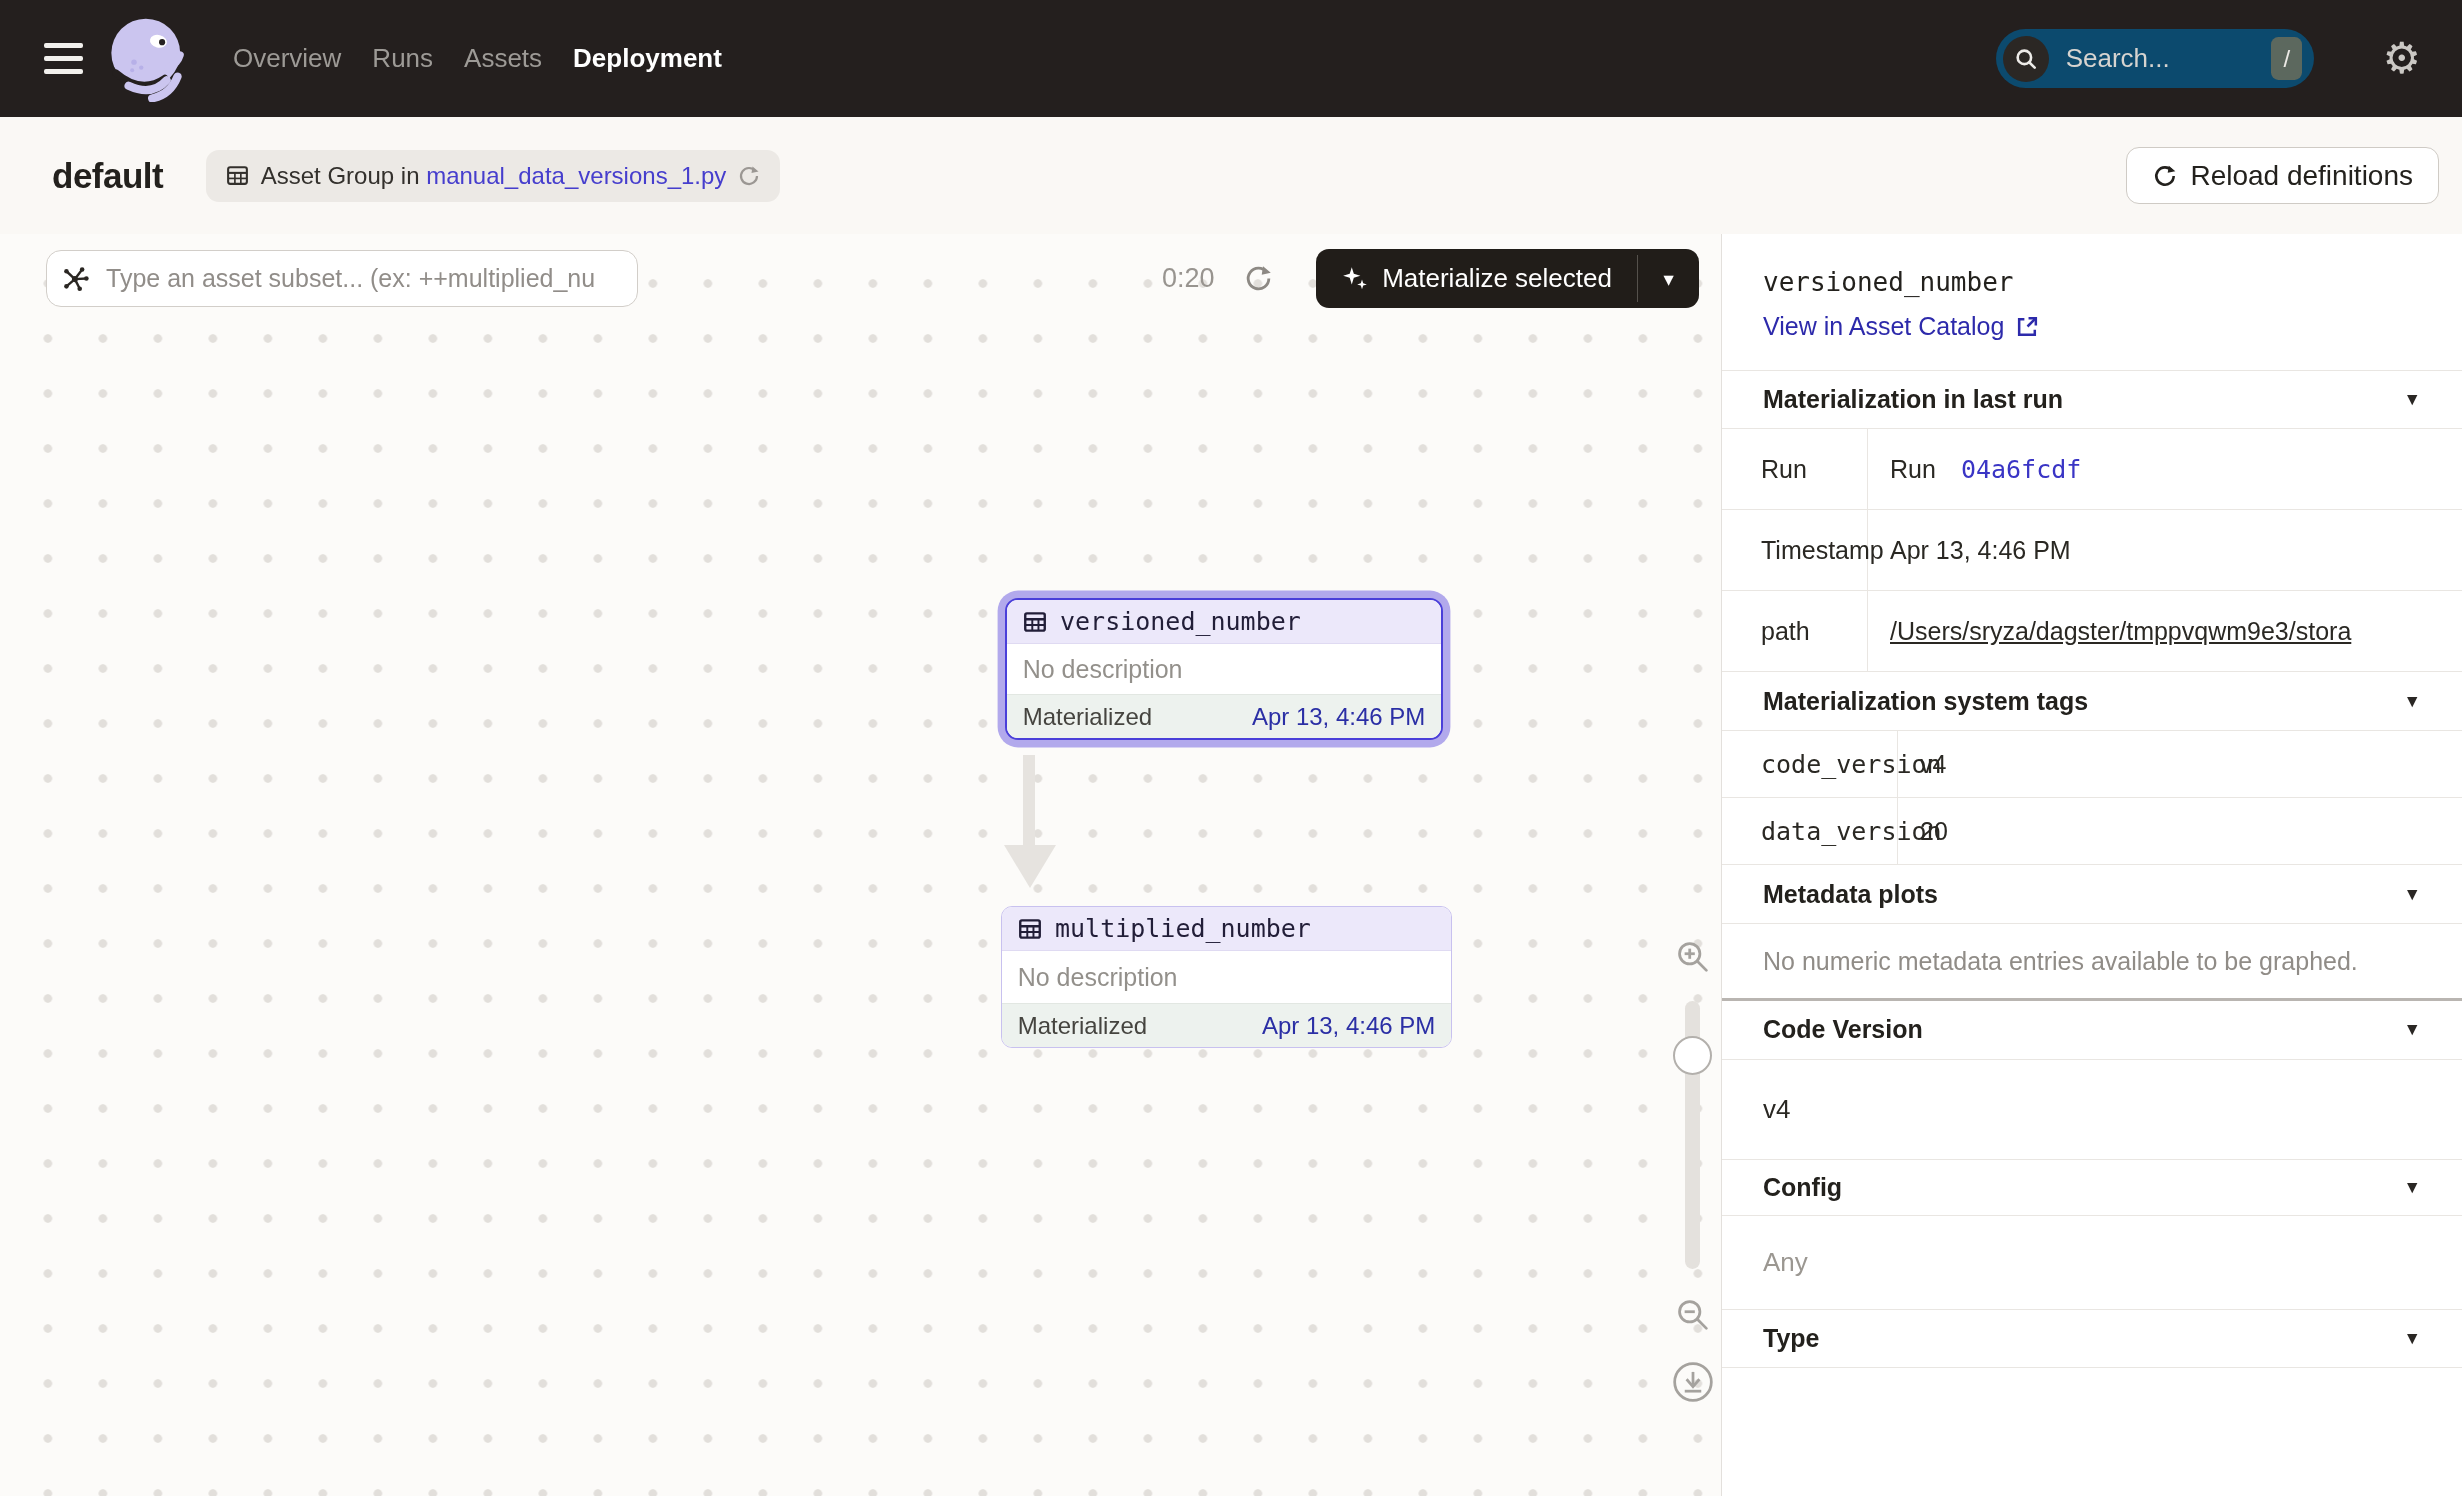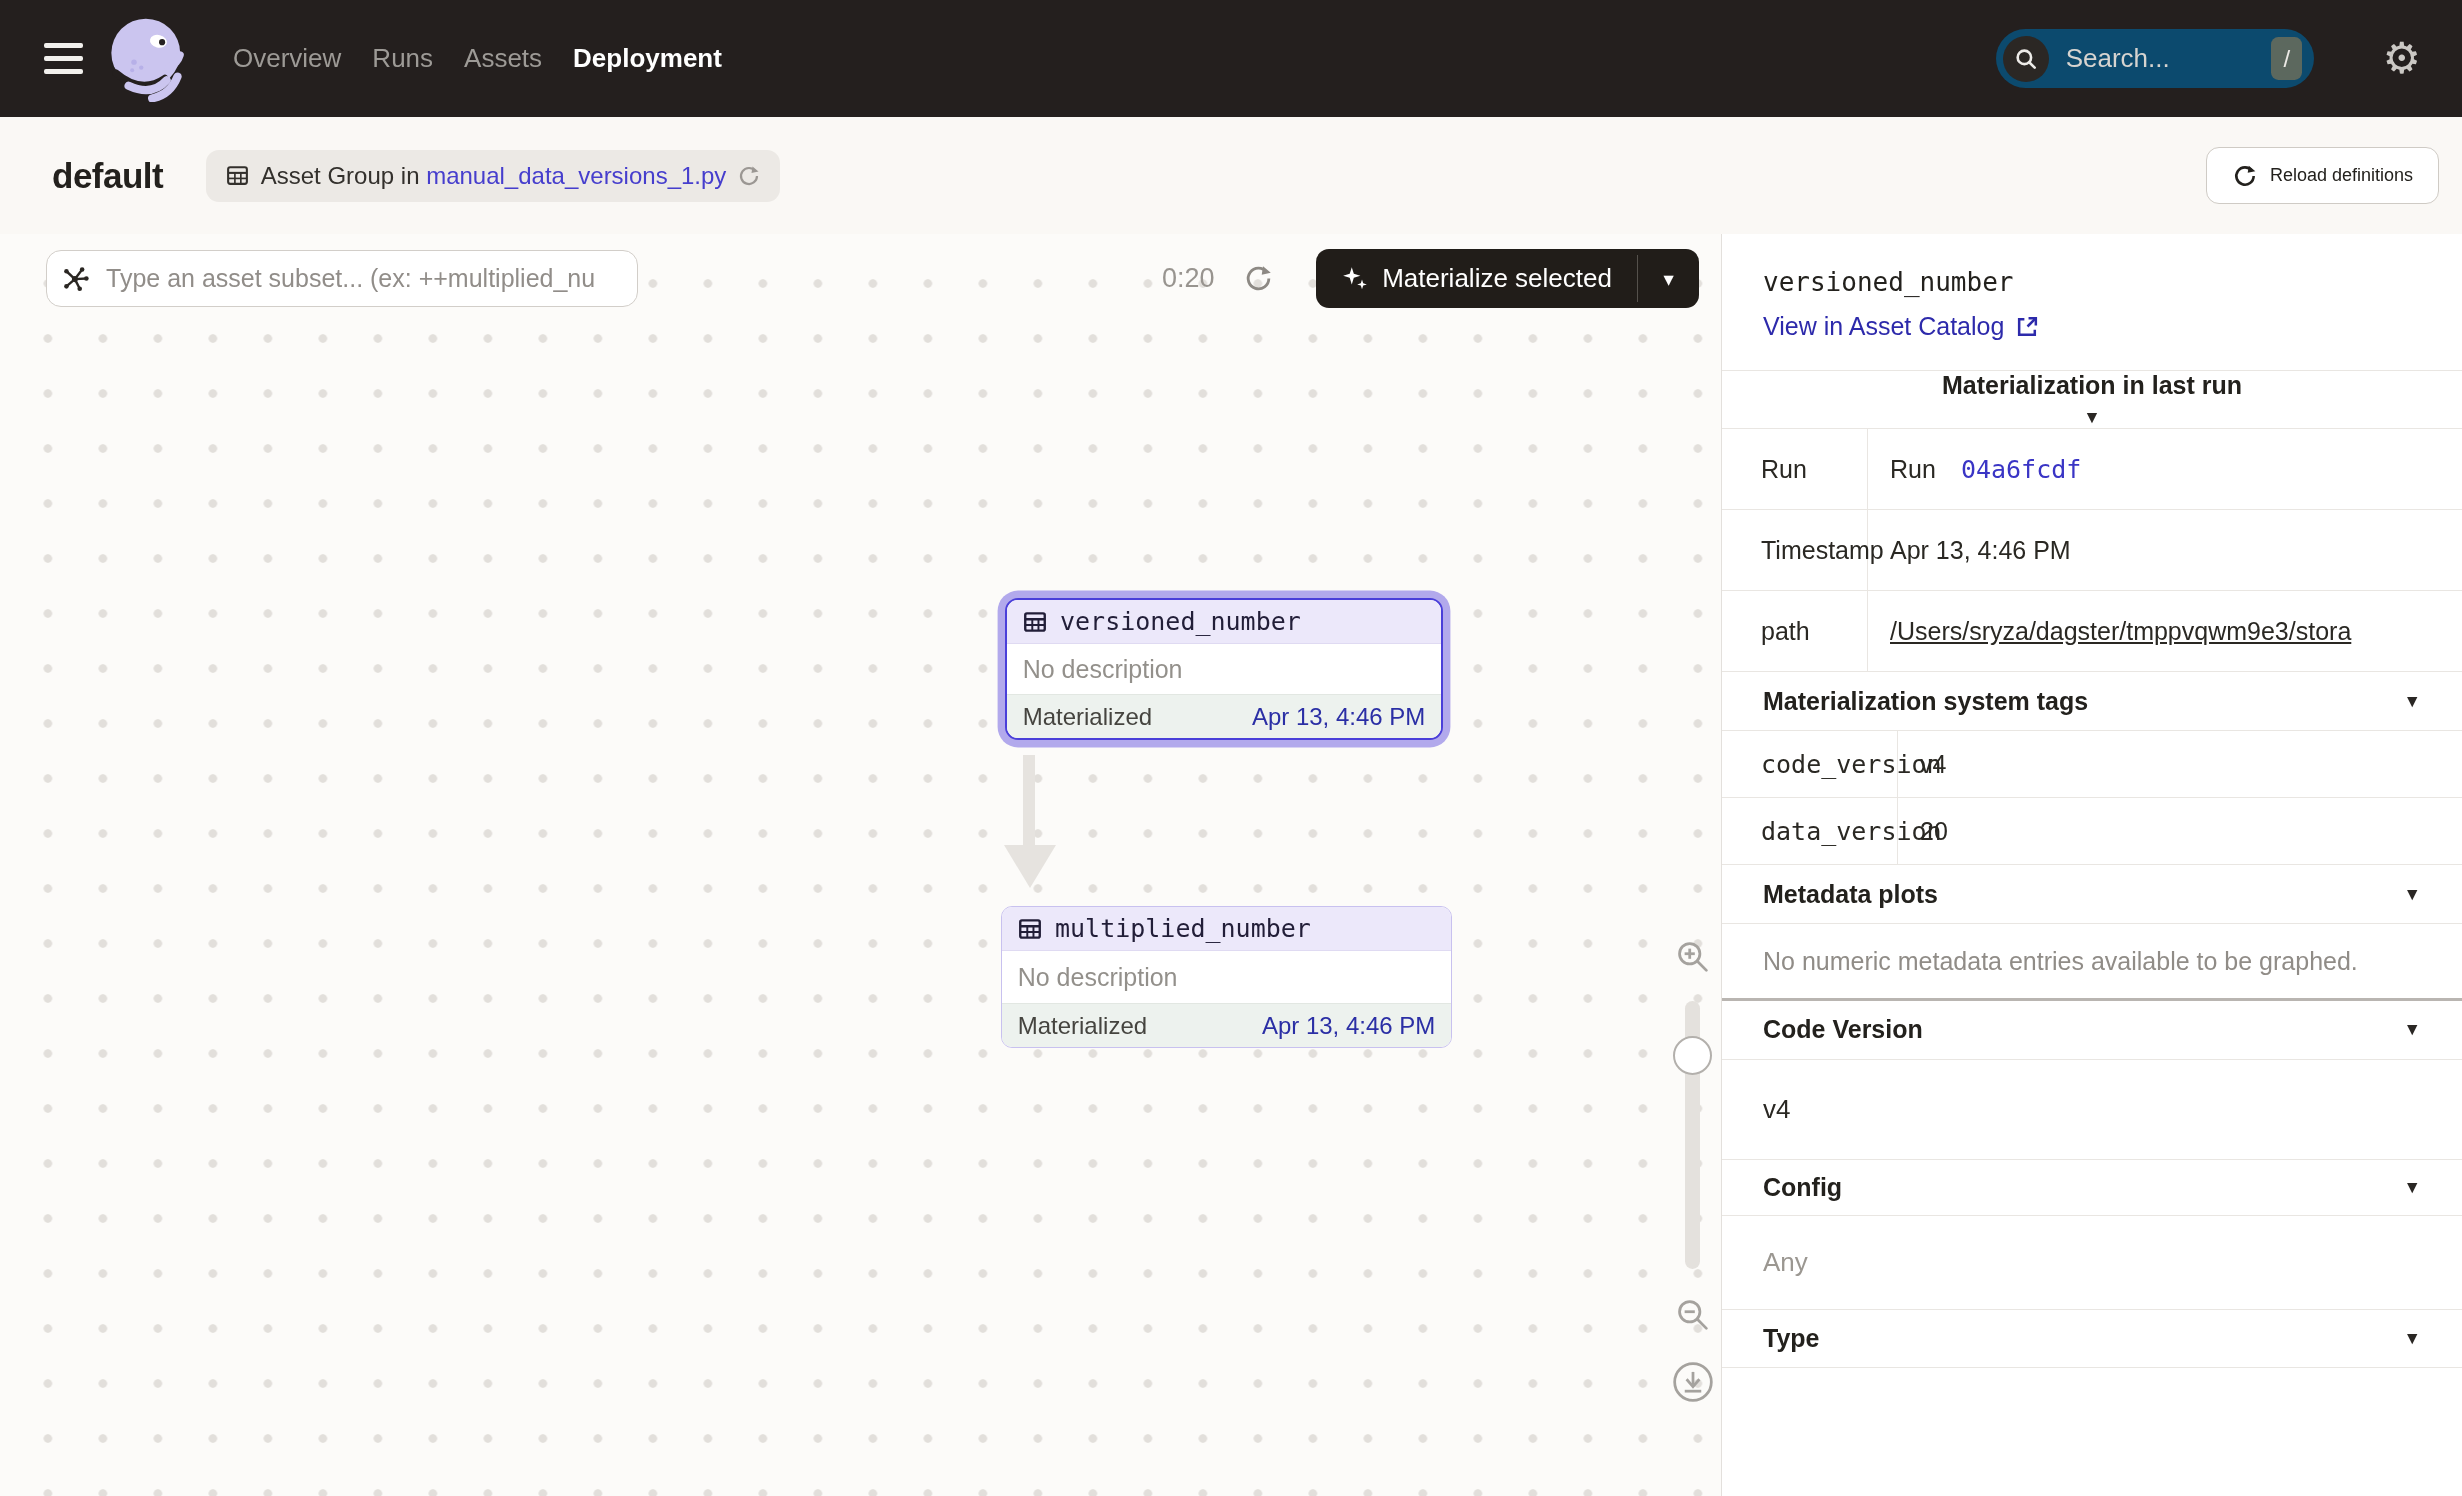--- a/index.html
+++ b/index.html
@@ -21,21 +21,21 @@
   .s-ph { font-size:26px; color:#D7D4D0; margin-left:16.7px; flex:1; }
   .s-slash { width:31px; height:43px; border-radius:7.4px; background:#5C685E; color:#ECEAE6; font-size:24px; display:flex; align-items:center; justify-content:center; margin-right:12px; flex:none; }
   .gear { margin-left:68px; font-size:43px; color:#CBC8C4; line-height:1; cursor:pointer; }
 
   
   .pagehead { height:117px; background:#FAF8F5; display:flex; align-items:center; padding:0 23px 0 52px; flex:none; }
   .pagehead h1 { font-size:35px; font-weight:700; color:#23211D; letter-spacing:-0.5px; }
   .grouptag { margin-left:43px; height:52px; background:#ECE9E5; border-radius:13px; display:flex; align-items:center; padding:0 18.5px; gap:11px; font-size:24px; color:#33302C; }
   .grouptag a { color:#463ECD; text-decoration:none; cursor:pointer; }
   .tag-refresh { color:#9B9793; display:flex; cursor:pointer; }
-  .reload-btn { display:flex; align-items:center; gap:12px; height:57px; padding:0 25px; background:#FFFFFF; border:1.9px solid #CFCBC5; border-radius:13px; font-size:18px; color:#23211D; cursor:pointer; }
+  .reload-btn { display:flex; align-items:center; gap:12px; height:57px; padding:0 25px; background:#FFFFFF; border:1.9px solid #CFCBC5; border-radius:13px; font-size:28px; color:#23211D; cursor:pointer; }
 
   
   .tabrow { height:84px; background:#FAF8F5; border-bottom:0.9px solid #D9D6D2; display:flex; align-items:stretch; padding:0 28px 0 46px; flex:none; }
   .tab { display:flex; align-items:center; font-size:27px; font-weight:500; color:#3B3935; margin-right:34px; padding:0 1.9px; border-bottom:4.6px solid transparent; cursor:pointer; }
   .tab.active { color:#4B3FD6; border-bottom-color:#4B3FD6; }
   .tab-spacer { flex:1; }
   .global-link { display:flex; align-items:center; gap:12px; color:#312DB4; font-size:26px; cursor:pointer; }
 
   
   .main { flex:1; display:flex; min-height:0; }
@@ -69,21 +69,21 @@
   .zc { position:absolute; color:#A5A29E; cursor:pointer; }
   .z-track { position:absolute; left:1685px; top:767px; width:15px; height:268px; border-radius:7.4px; background:#E4E1DD; cursor:pointer; }
   .z-handle { position:absolute; left:1673px; top:802px; width:39px; height:39px; border-radius:50%; background:#FFFFFF; border:2.8px solid #B3B0AC; cursor:grab; }
 
   
   .sidebar { width:740px; background:#fff; display:flex; flex-direction:column; flex:none; }
   .sb-top { height:136px; padding:33px 41px 0; flex:none; }
   .sb-title { font-family:"DejaVu Sans Mono", monospace; font-size:26px; color:#23211D; }
   .sb-cat { margin-top:15px; display:flex; align-items:center; gap:10.2px; color:#2D2AAB; font-size:25px; cursor:pointer; width:max-content; }
   .sec-hd { height:59px; display:flex; align-items:center; justify-content:space-between; padding:0 41px; font-size:25px; font-weight:700; color:#23211D; border-bottom:0.9px solid #E9E6E2; flex:none; cursor:pointer; }
-  .sec-hd.bt { border-top:0.9px solid #E9E6E2;flex-direction:column; }
+  .sec-hd.bt { border-top:0.9px solid #E9E6E2; }
   .sec-hd.h61 { height:56px; } .sec-hd.h63 { height:58px; }
   .caret { font-size:17.6px; color:#2A2724; }
   .kv-row { display:flex; height:81px; border-bottom:0.9px solid #E9E6E2; flex:none; }
   .kv-row.h72 { height:67px; }
   .kv-label { width:146px; padding-left:39px; border-right:0.9px solid #E9E6E2; display:flex; align-items:center; font-size:25px; color:#2A2823; flex:none; }
   .kv-label.w190 { width:176px; }
   .kv-val { flex:1; padding-left:22px; display:flex; align-items:center; font-size:25px; color:#2A2823; overflow:hidden; white-space:nowrap; }
   .run-link { color:#3A35C5; font-family:"DejaVu Sans Mono", monospace; margin-left:25px; cursor:pointer; }
   .path-link { text-decoration:underline; color:#2A2823; cursor:pointer; }
   .empty-row { height:74px; display:flex; align-items:center; padding:0 41px; font-size:25px; color:#908C87; flex:none; }

